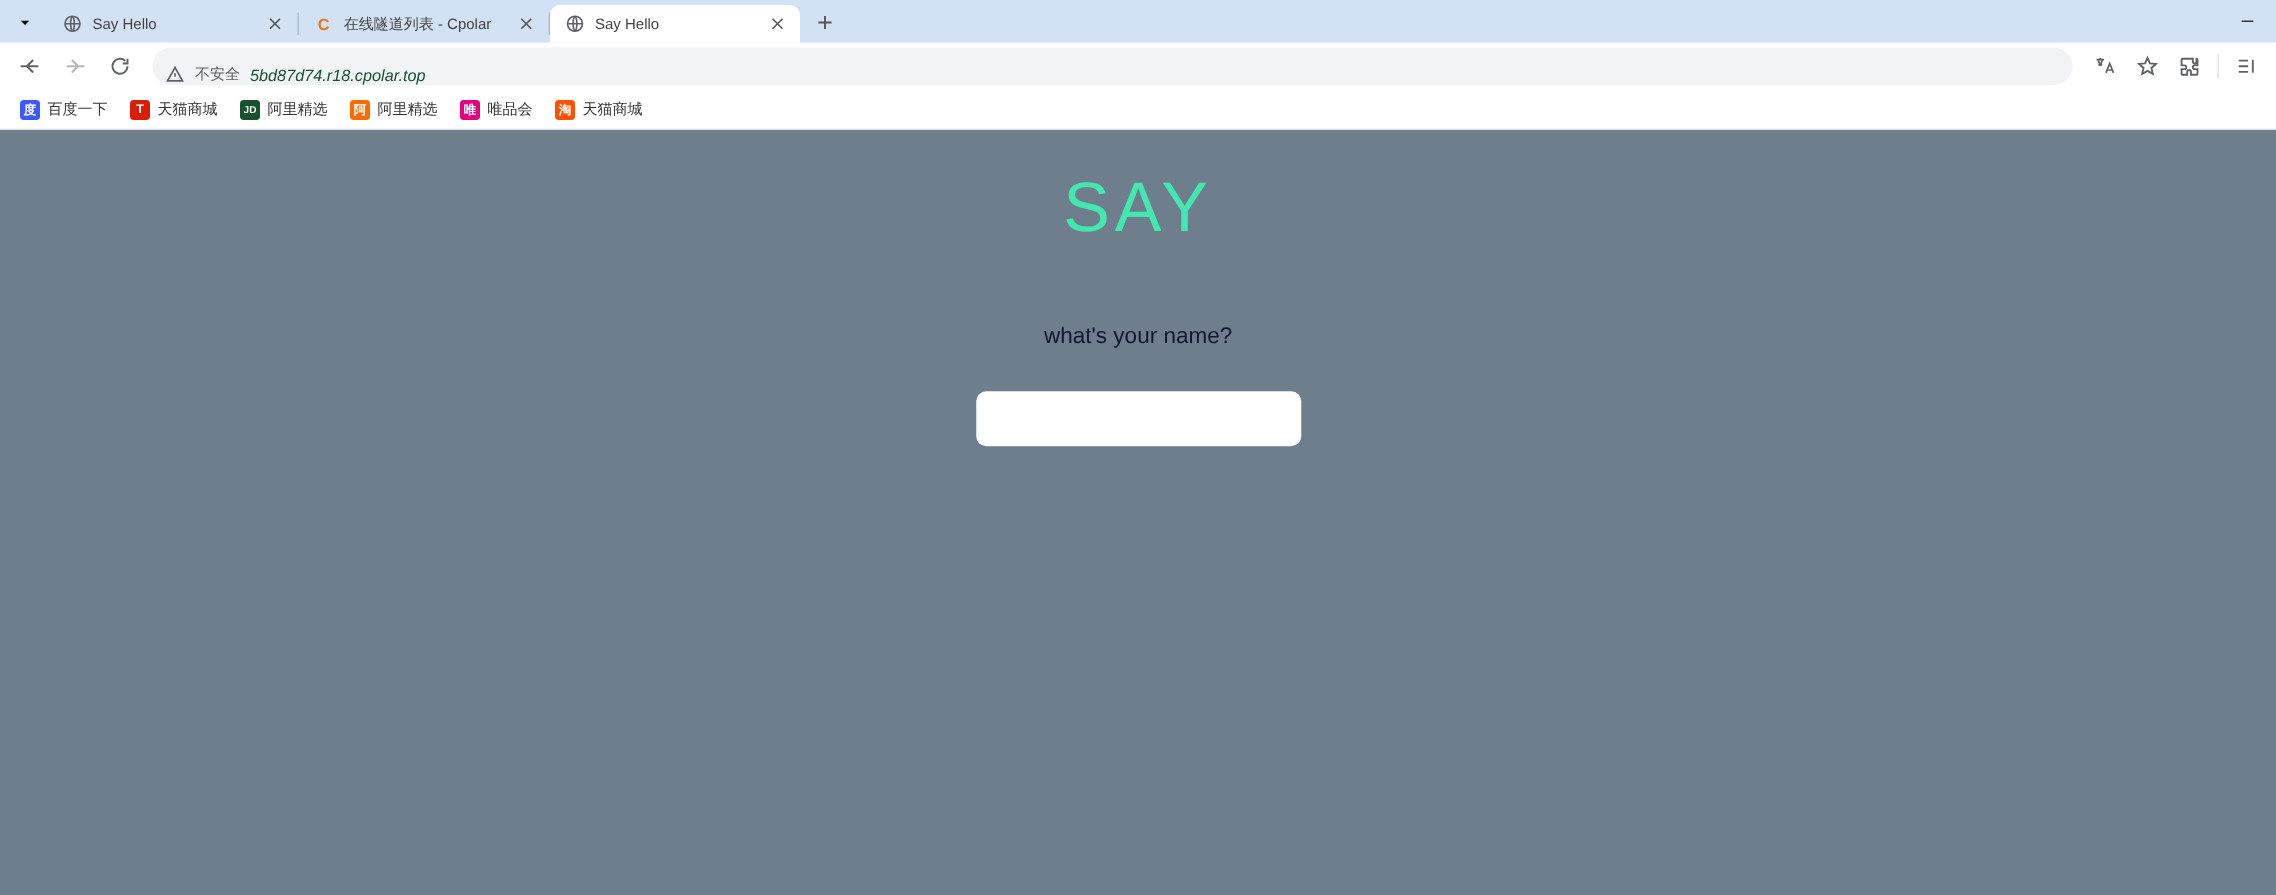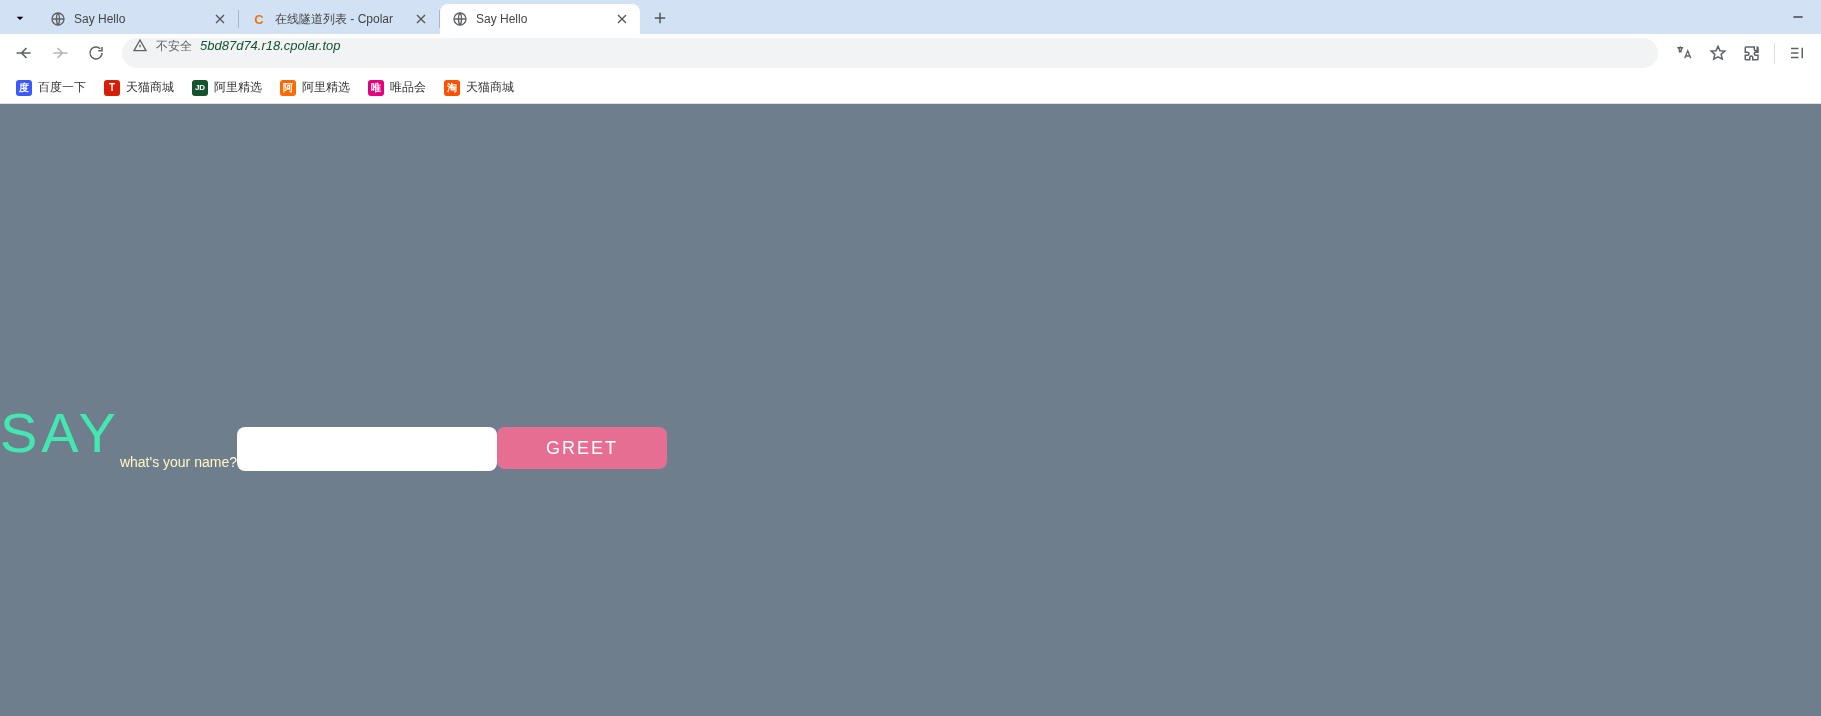--- a/index.html
+++ b/index.html
@@ -98,21 +98,21 @@
       color: #5f6368;
       cursor: pointer;
     }
     .tbtn.disabled { color: #b6b6b6; cursor: default; }
 
     .omnibox {
       flex: 1;
       height: 30px;
       background: #f1f3f4;
       border-radius: 15px;
-      display: flex; align-items: flex-start;
+      display: flex; align-items: flex-end;
       padding: 0 10px;
       margin: 0 6px;
       font-size: 13px;
       color: #202124;
       gap: 8px;
     }
     .omnibox .sec-icon { display: inline-flex; align-items: center; color: #5f6368; }
     .omnibox .sec-label { color: #5f6368; font-size: 12px; }
     .omnibox .url { color: #14532d; font-style: italic; }
 
@@ -143,43 +143,43 @@
       font-size: 10px; font-weight: bold; color: #fff;
       flex-shrink: 0;
     }
 
     
     .page {
       width: 100%;
       height: calc(716px - 34px - 38px - 32px);
       background: #6f7e8c;
       display: flex;
-      flex-direction: row;
+      flex-direction: column;
       align-items: center;
-      padding-top: 44px;
+      padding-top: 29px;
     }
     .say {
       font-size: 56px;
       letter-spacing: 4px;
       color: #43e8b0;
       font-weight: 300;
       font-family: "Segoe UI", Arial, sans-serif;
     }
     .hello {
       font-size: 68px;
       color: #fff;
       font-family: "Brush Script MT", "Segoe Script", cursive;
       font-style: italic;
       margin-top: -6px;
       letter-spacing: 2px;
     }
     .prompt {
       margin-top: 60px;
-      color: #fef9c3;
-      font-size: 14px;
+      color: #0f172a;
+      font-size: 18px;
       font-weight: 300;
       text-align: right;
     }
     .name-input {
       margin-top: 34px;
       width: 260px; height: 44px;
       border: none; border-radius: 8px;
       background: #fff;
       font-size: 16px;
       padding: 0 14px;
@@ -350,14 +350,13 @@
       <span class="bicon" style="background:#ff5000">淘</span>
       <span>天猫商城</span>
     </div>
   </div>
 </div>
 
 <div class="page">
   <div class="say">SAY</div>
   <div class="prompt">what's your name?</div>
   <input class="name-input" type="text" value="" style="">
-  <button class="greet-btn">GREET</button>
 </div>
 
 </body></html>

